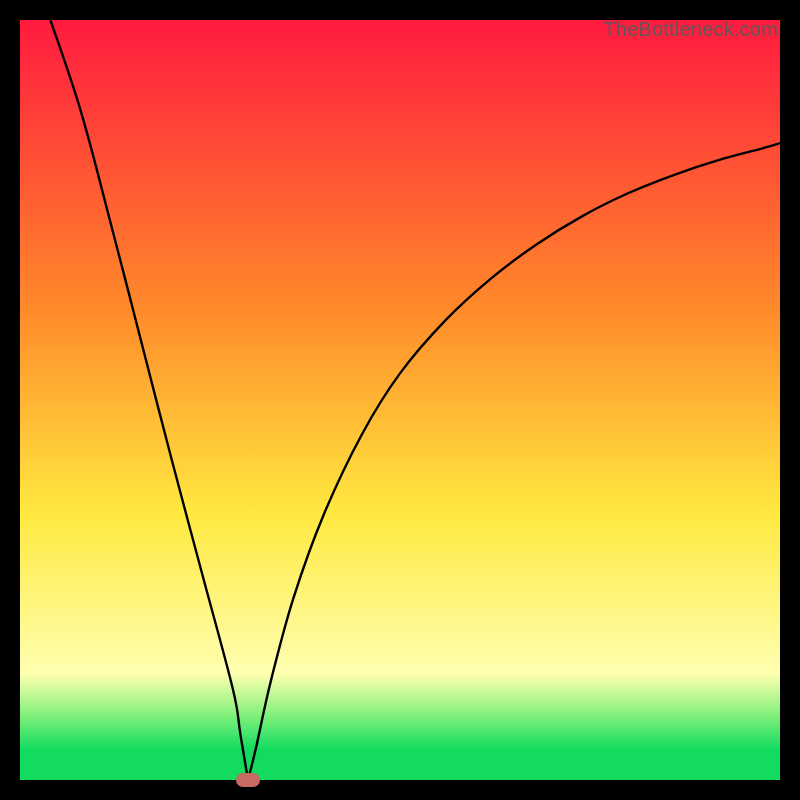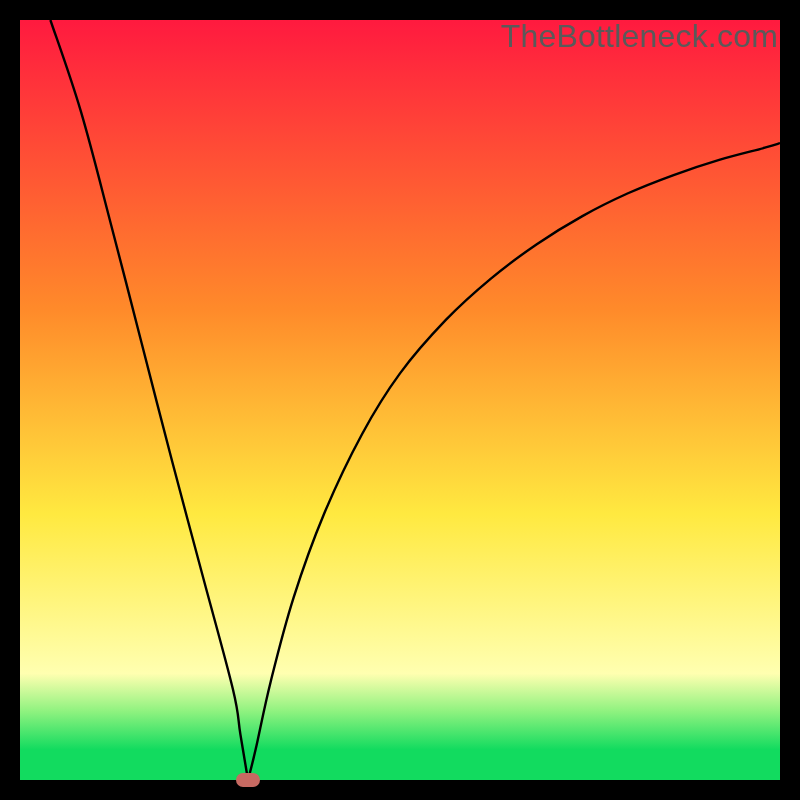--- a/index.html
+++ b/index.html
@@ -20,21 +20,21 @@
     left: 0;
     top: 0;
     width: 760px;
     height: 760px;
   }
 
   .watermark {
     position: absolute;
     top: -2px;
     right: 2px;
-    font-size: 32px;
+    font-size: 20px;
     color: #5a5a5a;
     font-weight: 500;
     letter-spacing: 0.2px;
   }
 
   svg.curve-layer {
     position: absolute;
     left: 0;
     top: 0;
     width: 760px;

